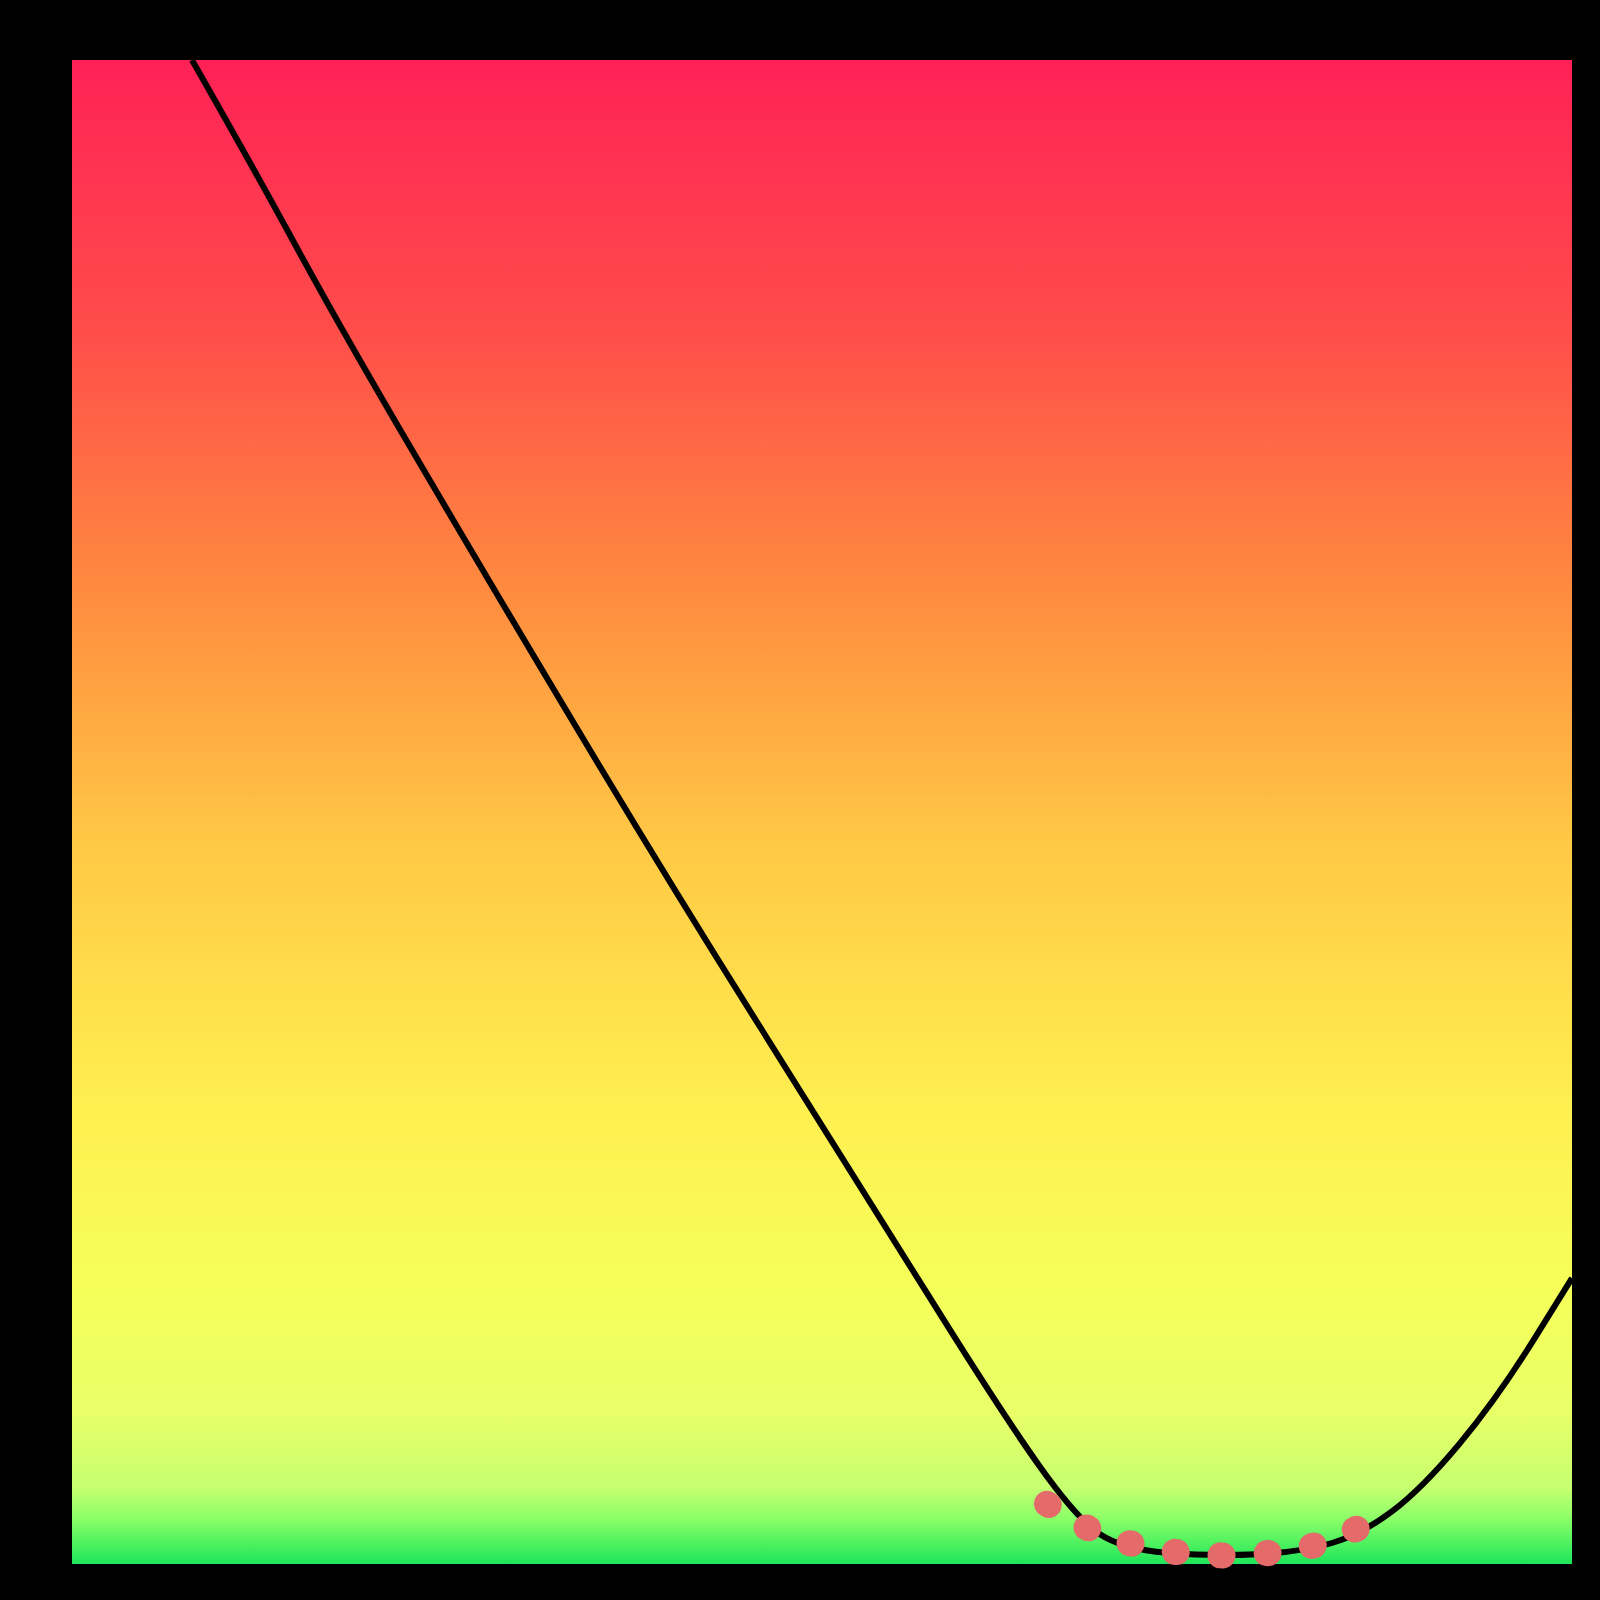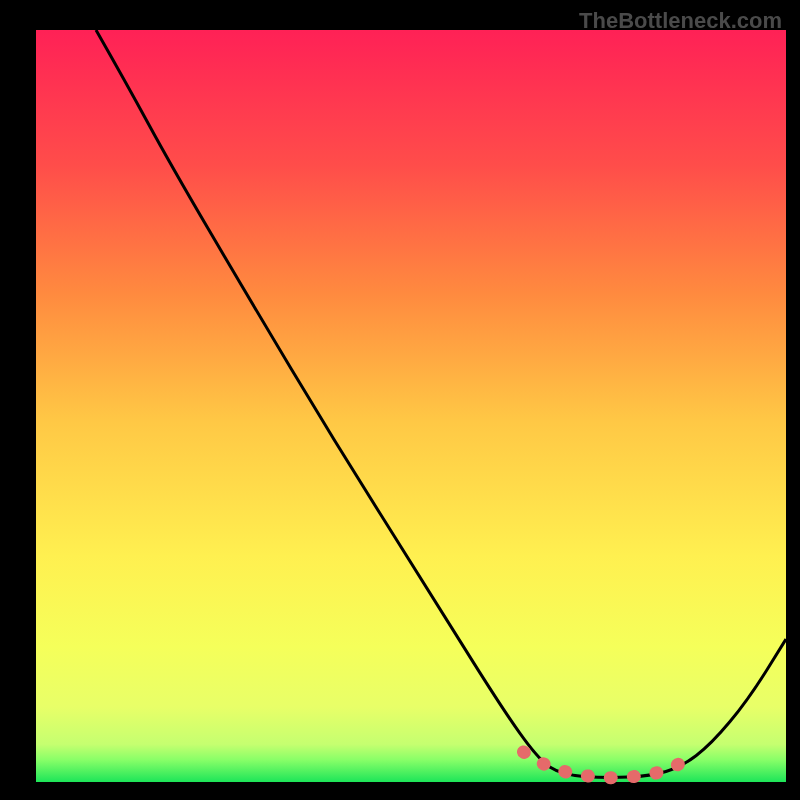--- a/index.html
+++ b/index.html
@@ -28,21 +28,20 @@
     svg {
       position: absolute;
       top: 0;
       left: 0;
     }
   </style>
 </head>
 <body>
 
 <div class="chart-container">
-  <div class="watermark">TheBottleneck.com</div>
   <svg width="800" height="800" viewBox="0 0 800 800">
     <defs>
       <linearGradient id="bg-gradient" x1="0" y1="0" x2="0" y2="1">
         <stop offset="0%" stop-color="#ff2156"></stop>
         <stop offset="18%" stop-color="#ff4d4a"></stop>
         <stop offset="35%" stop-color="#ff8a3f"></stop>
         <stop offset="52%" stop-color="#ffc845"></stop>
         <stop offset="70%" stop-color="#fff050"></stop>
         <stop offset="82%" stop-color="#f5ff5a"></stop>
         <stop offset="90%" stop-color="#e8ff68"></stop>

